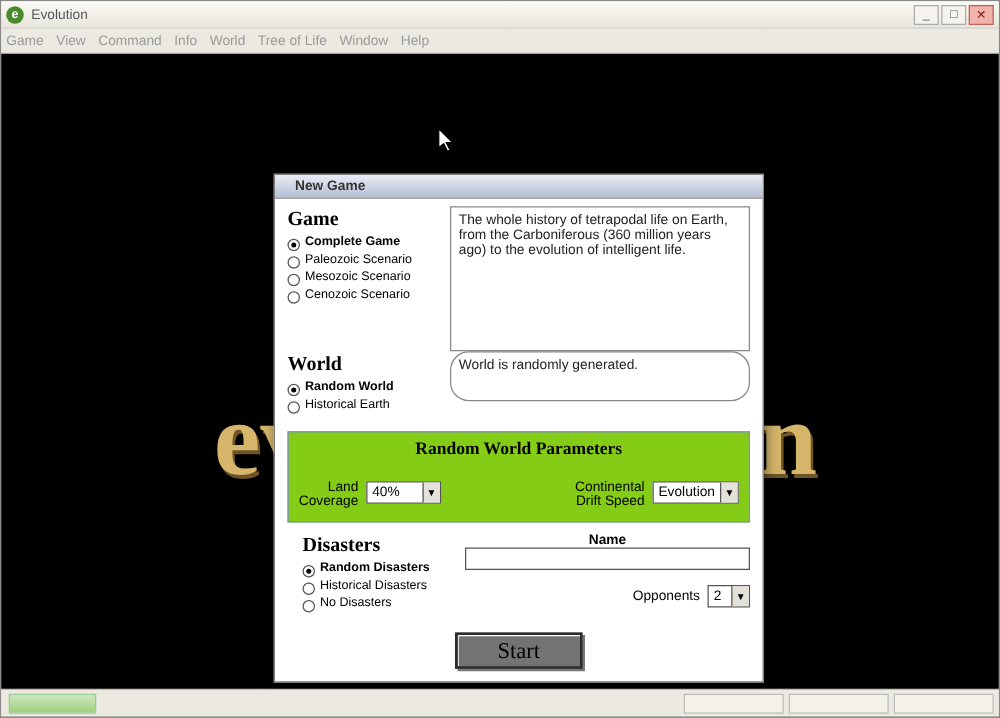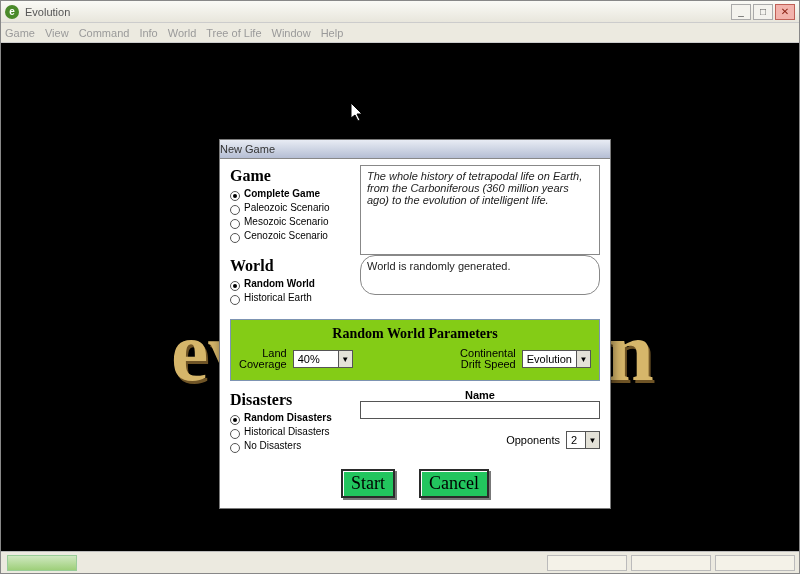--- a/index.html
+++ b/index.html
@@ -92,22 +92,22 @@
   position: absolute;
   left: 218px; top: 96px;
   width: 392px;
   background: #fff;
   border: 1px solid #7a7a7a;
   box-shadow: 2px 3px 10px rgba(0,0,0,.5);
 }
 .dialog-title {
   background: linear-gradient(#e8ecf4,#b5bed4);
   border-bottom: 1px solid #888;
-  padding: 3px 0;
-  font-weight: normal;
+  padding: 3px 16px;
+  font-weight: bold;
   color: #333;
 }
 .dialog-body {
   padding: 6px 10px 10px 10px;
 }
 .row { display: flex; gap: 8px; }
 .section-head {
   font-family: "Times New Roman", serif;
   font-weight: bold;
   font-size: 16px;
@@ -125,65 +125,65 @@
 .radio-item.selected .rlabel { font-weight: bold; }
 .left-col { width: 122px; }
 .desc-box {
   border: 1px solid #888;
   background: #fff;
   padding: 4px 6px;
   font-size: 11px;
   flex: 1;
   color: #222;
 }
-.desc-game { height: 90px; font-style: italic; }
+.desc-game { height: 116px; }
 .desc-world { height: 40px; border-radius: 15px; }
 .params-panel {
   margin-top: 8px;
   border: 1px solid #7d94b2;
   background: #84cc16;
   padding: 6px 8px 10px 8px;
 }
 .params-title {
   text-align: center;
   font-family: "Times New Roman", serif;
   font-weight: bold;
   font-size: 14px;
   margin-bottom: 6px;
 }
 .param-row { display: flex; align-items: center; justify-content: space-between; }
-.param-pair { display: flex; align-items: center; gap: 6px; }
+.param-pair { display: flex; gap: 6px; margin-top: 11px; }
 .param-label { text-align: right; font-size: 11px; line-height: 11px; }
 .combo {
   display: inline-flex; align-items: center;
   border: 1px solid #555; background: #fff; height: 18px;
   font-size: 11px;
 }
 .combo .combo-val { padding: 0 4px; min-width: 44px; }
 .combo .combo-btn {
   width: 14px; height: 100%;
   border-left: 1px solid #555;
   background: #e4e2d8;
   display: flex; align-items: center; justify-content: center;
   font-size: 8px;
 }
-.disasters-row { display: flex; gap: 8px; margin-top: 8px; }
+.disasters-row { display: flex; gap: 8px; margin-top: 8px; margin-left: 12px; }
 .name-block { flex: 1; }
 .name-label { text-align: center; font-weight: bold; font-size: 11px; }
 .text-input {
   width: 100%; height: 18px;
   border: 1px solid #555; background: #fff;
 }
 .opp-row { display: flex; align-items: center; justify-content: flex-end; gap: 6px; margin-top: 12px; }
 .btn-row { display: flex; justify-content: center; gap: 24px; margin-top: 10px; }
 .big-btn {
   font-family: "Times New Roman", serif;
   font-size: 18px;
-  padding: 2px 8px;
-  background: #22c55e;
+  padding: 2px 32px;
+  background: #737373;
   border: 2px solid #2b2b2b;
   box-shadow: inset 1px 1px 0 #fff, 2px 2px 0 #777;
   cursor: pointer;
 }
 .statusbar {
   height: 22px;
   background: #eceae0;
   border-top: 1px solid #bbb;
   display: flex;
   align-items: center;
@@ -333,21 +333,20 @@
               <div class="combo">
                 <span class="combo-val" style="min-width:18px">2</span>
                 <span class="combo-btn">▼</span>
               </div>
             </div>
           </div>
         </div>
 
         <div class="btn-row">
           <div class="big-btn">Start</div>
-          <div class="big-btn">Cancel</div>
         </div>
 
       </div>
     </div>
   </div>
 
   <div class="statusbar">
     <div class="status-left"></div>
     <div class="status-spacer"></div>
     <div class="status-cell"></div>

